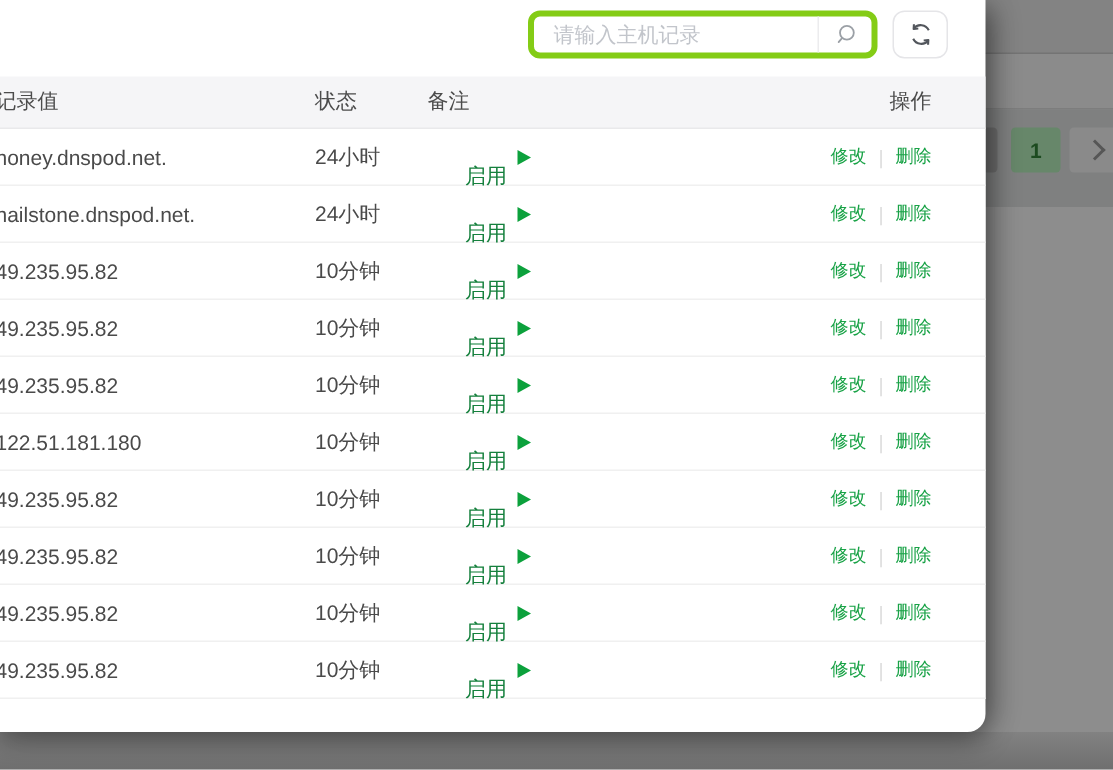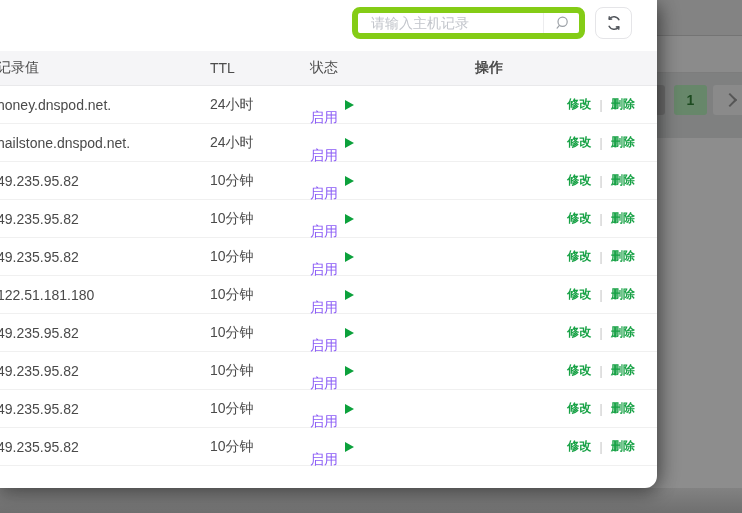--- a/index.html
+++ b/index.html
@@ -26,21 +26,21 @@
     transform:rotate(45deg);margin-left:-3px;}
   
   .panel{
     position:absolute;left:-3px;top:0;width:660px;height:488px;background:#ffffff;
     border-radius:0 0 12px 0;
     box-shadow:0 6px 18px rgba(0,0,0,.38), 10px 0 20px -6px rgba(0,0,0,.28);
   }
   .toolbar{position:relative;height:51px;}
   .searchbox{
     position:absolute;left:355px;top:7px;width:233px;height:32px;box-sizing:border-box;
-    border:6px solid #84cc16;border-radius:8px;background:#fff;display:flex;align-items:stretch;
+    border:4px solid #84cc16;border-radius:8px;background:#fff;display:flex;align-items:stretch;
   }
   .searchbox input{
     flex:1;border:none;outline:none;background:transparent;padding:0 8px 0 13px;
     font-size:14px;color:#333;font-family:inherit;min-width:0;
   }
   .searchbox input::placeholder{color:#c2c5cb;}
   .search-seg{width:35px;border-left:1px solid #ececee;display:flex;align-items:center;
     justify-content:center;cursor:pointer;}
   .refresh-btn{
     position:absolute;left:598px;top:7px;width:37px;height:32px;box-sizing:border-box;
@@ -50,22 +50,22 @@
   
   .thead{height:34px;background:#f5f5f7;border-bottom:1px solid #e9e9eb;
     display:flex;align-items:center;font-size:14px;color:#4c4c4c;}
   .trow{height:38px;border-bottom:1px solid #f0f0f0;display:flex;align-items:center;
     font-size:14px;color:#4a4a4a;box-sizing:border-box;background:#fff;}
   .c-value{width:213px;white-space:nowrap;overflow:visible;}
   .c-ttl{width:100px;}
   .c-status{width:75px;display:flex;align-items:center;text-align:center;}
   .c-remark{flex:1;}
   .c-actions{width:140px;display:flex;justify-content:flex-end;align-items:center;
-    padding-right:22px;box-sizing:border-box;font-weight:bold;}
-  .green{color:#8b5cf6;margin-top:27px;}
+    padding-right:36px;box-sizing:border-box;}
+  .green{color:#15803d;margin-top:27px;}
   .tri{width:0;height:0;border-left:9px solid #0ca13c;border-top:5px solid transparent;
     border-bottom:5px solid transparent;margin-left:7px;}
   .act-link{color:#18a246;text-decoration:none;cursor:pointer;font-size:12px;}
   .act-sep{color:#dcdcdc;margin:0 8px;font-size:13px;}
 </style>
 </head>
 <body>
 
 <div class="bands">
   <div class="band band-top"></div>
@@ -98,22 +98,22 @@
         <path d="M14.2 6.2 A6 6 0 0 0 4.1 5.0" fill="none" stroke="#52565c" stroke-width="1.4"></path>
         <path d="M4.3 2.2 L4.1 5.3 L7.2 5.0" fill="none" stroke="#52565c" stroke-width="1.4" stroke-linejoin="round"></path>
         <path d="M3.8 11.8 A6 6 0 0 0 13.9 13.0" fill="none" stroke="#52565c" stroke-width="1.4"></path>
         <path d="M13.7 15.8 L13.9 12.7 L10.8 13.0" fill="none" stroke="#52565c" stroke-width="1.4" stroke-linejoin="round"></path>
       </svg>
     </button>
   </div>
 
   <div class="thead">
     <span class="c-value">记录值</span>
-    <span class="c-ttl">TTL</span>
     <span class="c-status">状态</span>
+    <span class="c-remark">备注</span>
     <span class="c-actions">操作</span>
   </div>
 
   <div id="tbody">
     <div class="trow">
       <span class="c-value">honey.dnspod.net.</span>
       <span class="c-ttl">24小时</span>
       <span class="c-status">
         <span class="green">启用</span>
         <span class="tri"></span>

